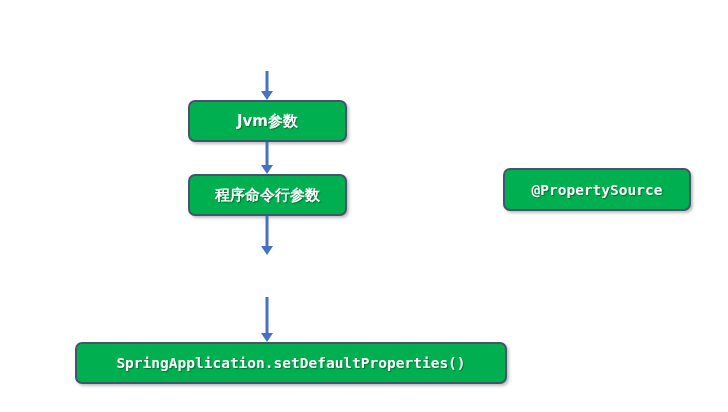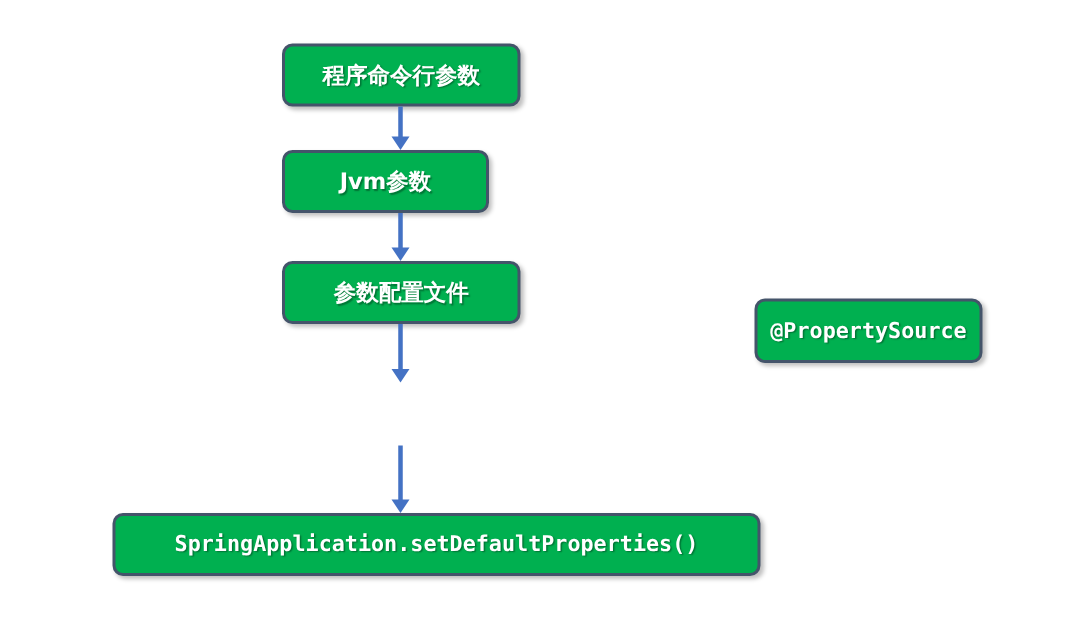--- a/index.html
+++ b/index.html
@@ -36,25 +36,25 @@
     text-align: center;
     box-shadow: 2px 2px 3px rgba(0,0,0,0.25);
     text-shadow: 1px 1px 1px rgba(0,0,0,0.35);
     white-space: nowrap;
   }
   .node.code {
     font-family: "DejaVu Sans Mono", "DejaVu Sans", monospace;
     font-size: 14.5px;
   }
   .n1 { left: 188px; top: 29px;  width: 159px; height: 42px; }
-  .n2 { left: 188px; top: 100px; width: 138px; height: 42px; }
+  .n2 { left: 188px; top: 100px; width: 159px; height: 42px; }
   .n3 { left: 188px; top: 174px; width: 159px; height: 42px; }
   .n4 { left: 188px; top: 255px; width: 159px; height: 42px; }
   .n5 { left: 75px;  top: 342px; width: 432px; height: 42px; }
-  .side { left: 503px; top: 199px; width: 152px; height: 43px; }
+  .side { left: 503px; top: 168px; width: 188px; height: 43px; }
 
   .arrow {
     position: absolute;
     width: 14px;
     left: 260px;
   }
   .arrow .stem {
     position: absolute;
     left: 50%;
     transform: translateX(-50%);
@@ -77,40 +77,37 @@
   .a1 { top: 71px;  height: 29px; }
   .a2 { top: 142px; height: 32px; }
   .a3 { top: 216px; height: 39px; }
   .a4 { top: 297px; height: 45px; }
 </style>
 </head>
 <body>
 
 <div class="canvas">
 
-  <div class="node n1">
-    <span>程序命令行参数</span>
-  </div>
 
   <div class="arrow a1">
     <div class="stem"></div>
     <div class="head"></div>
   </div>
 
   <div class="node n2">
     <span>Jvm参数</span>
   </div>
 
   <div class="arrow a2">
     <div class="stem"></div>
     <div class="head"></div>
   </div>
 
   <div class="node n3">
-    <span>参数配置文件</span>
+    <span>程序命令行参数</span>
   </div>
 
   <div class="arrow a3">
     <div class="stem"></div>
     <div class="head"></div>
   </div>
 
 
   <div class="arrow a4">
     <div class="stem"></div>

